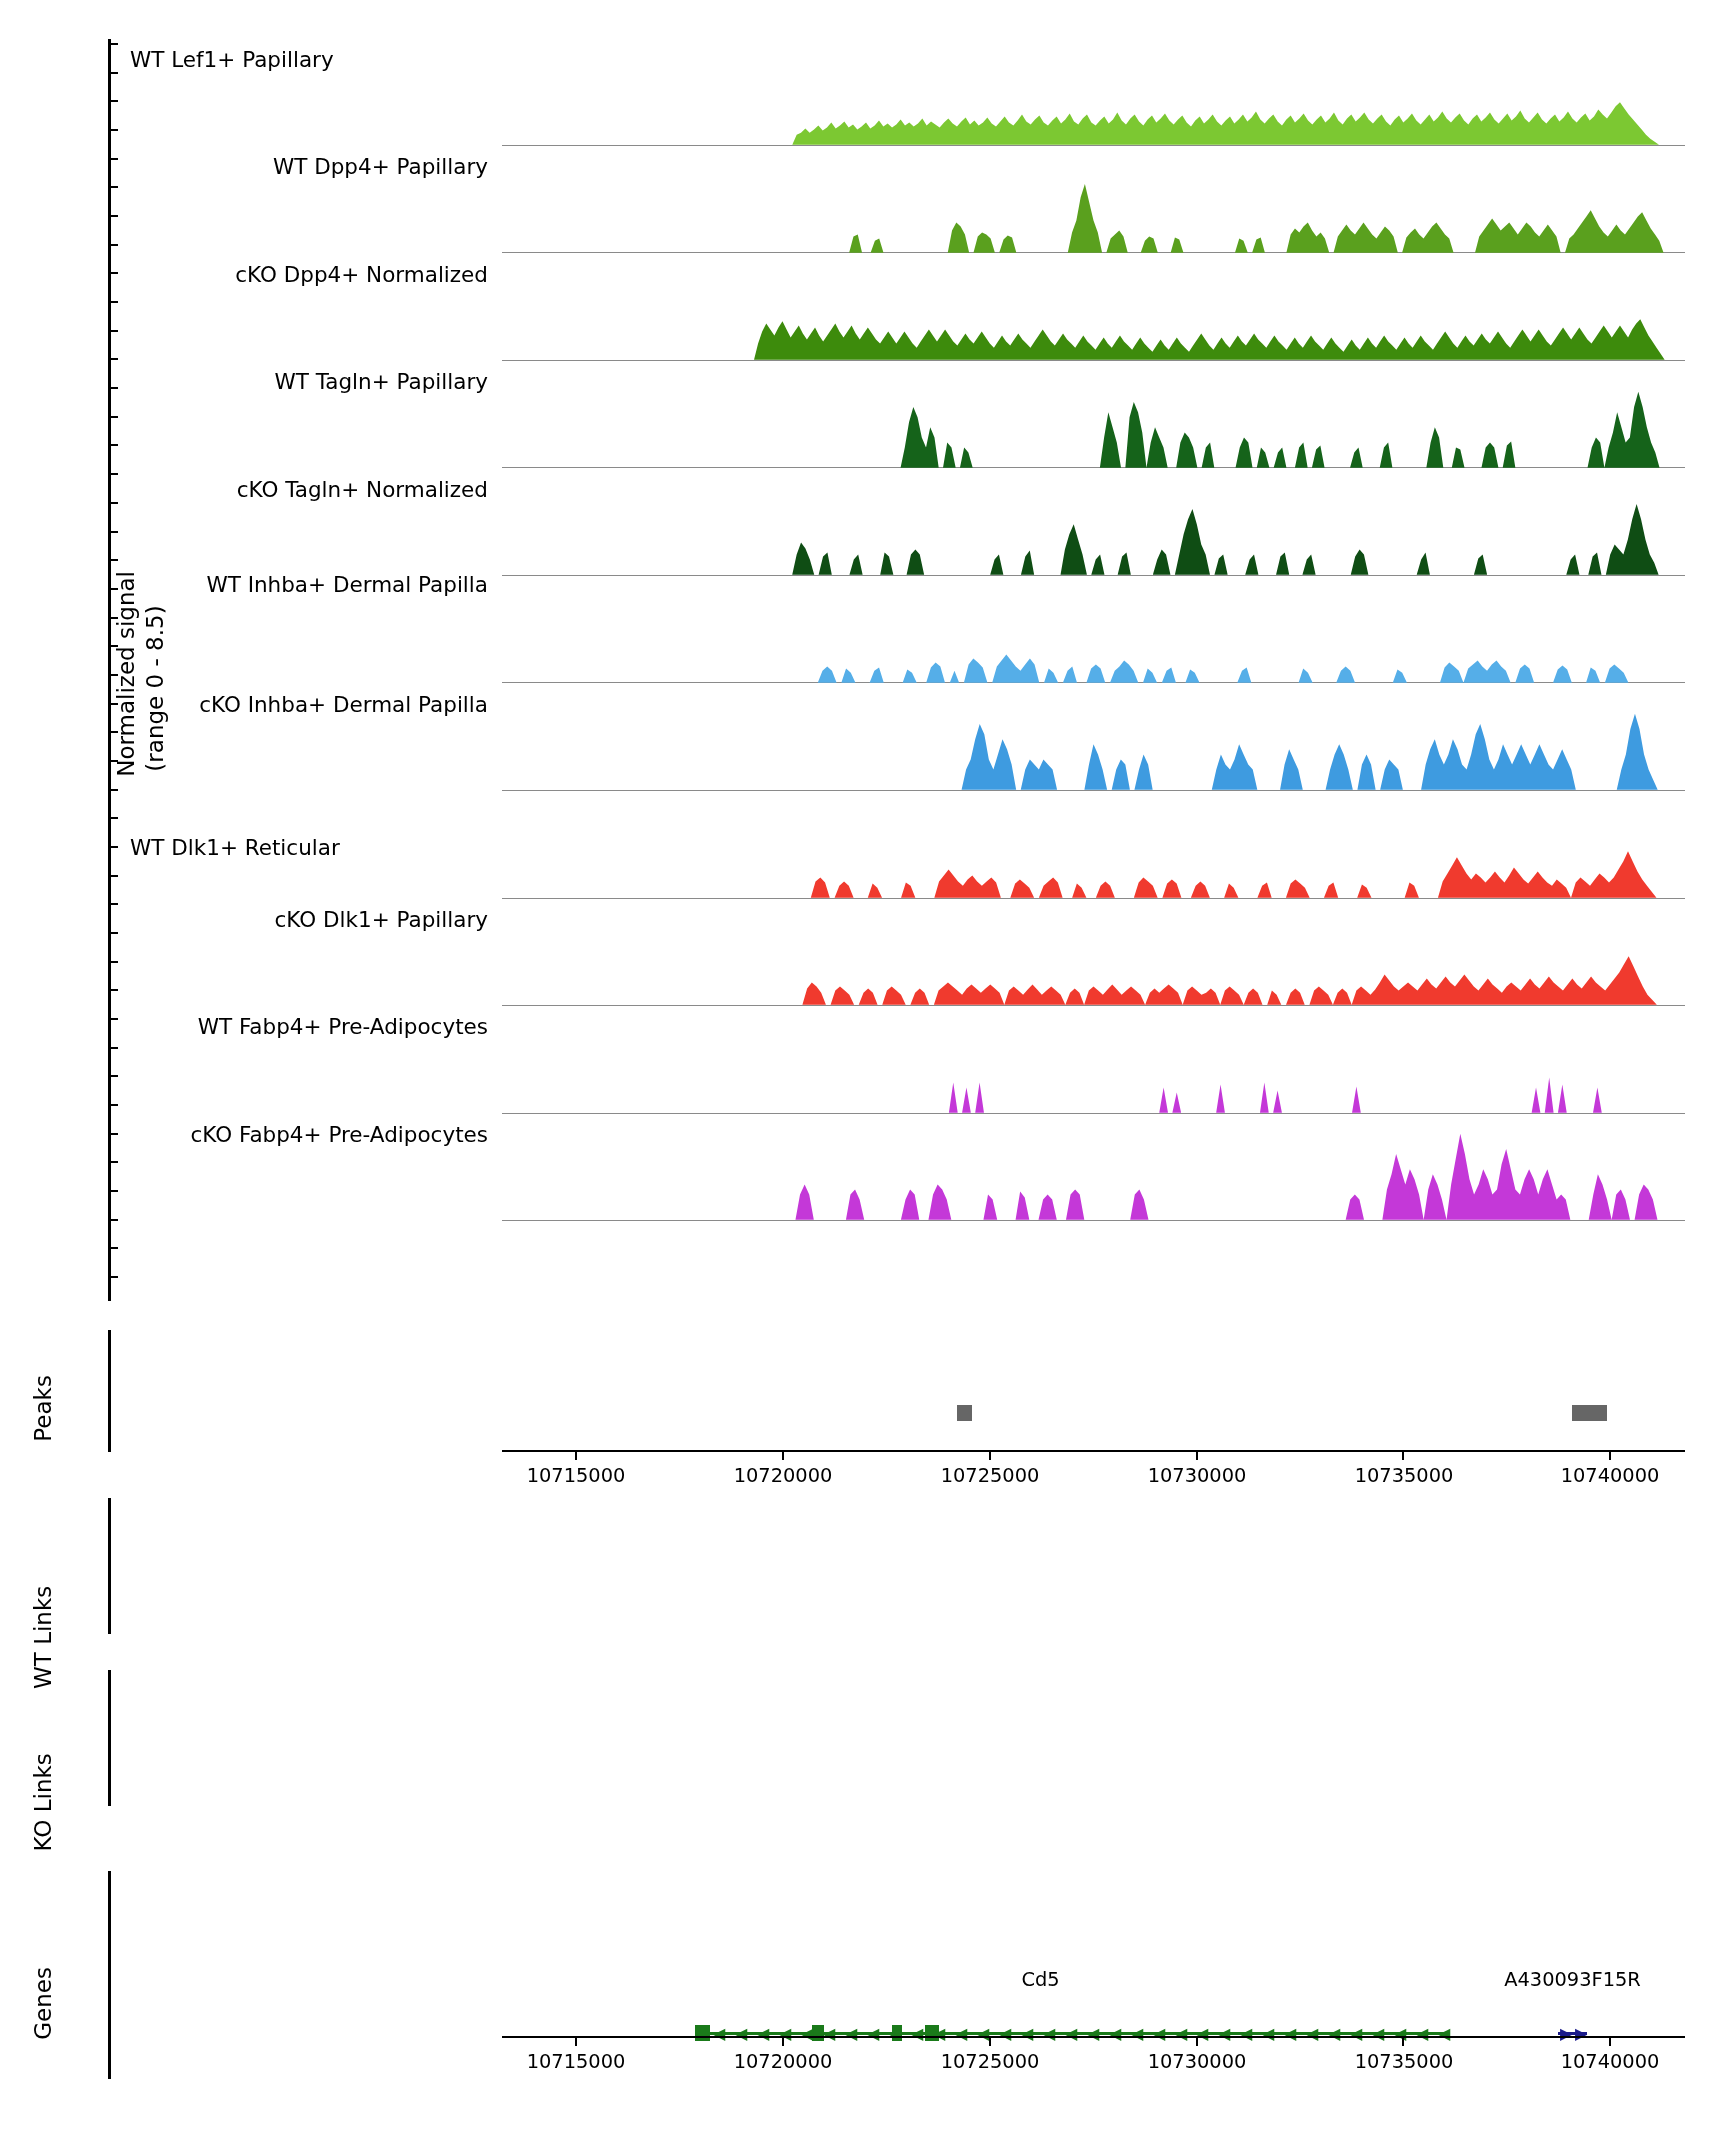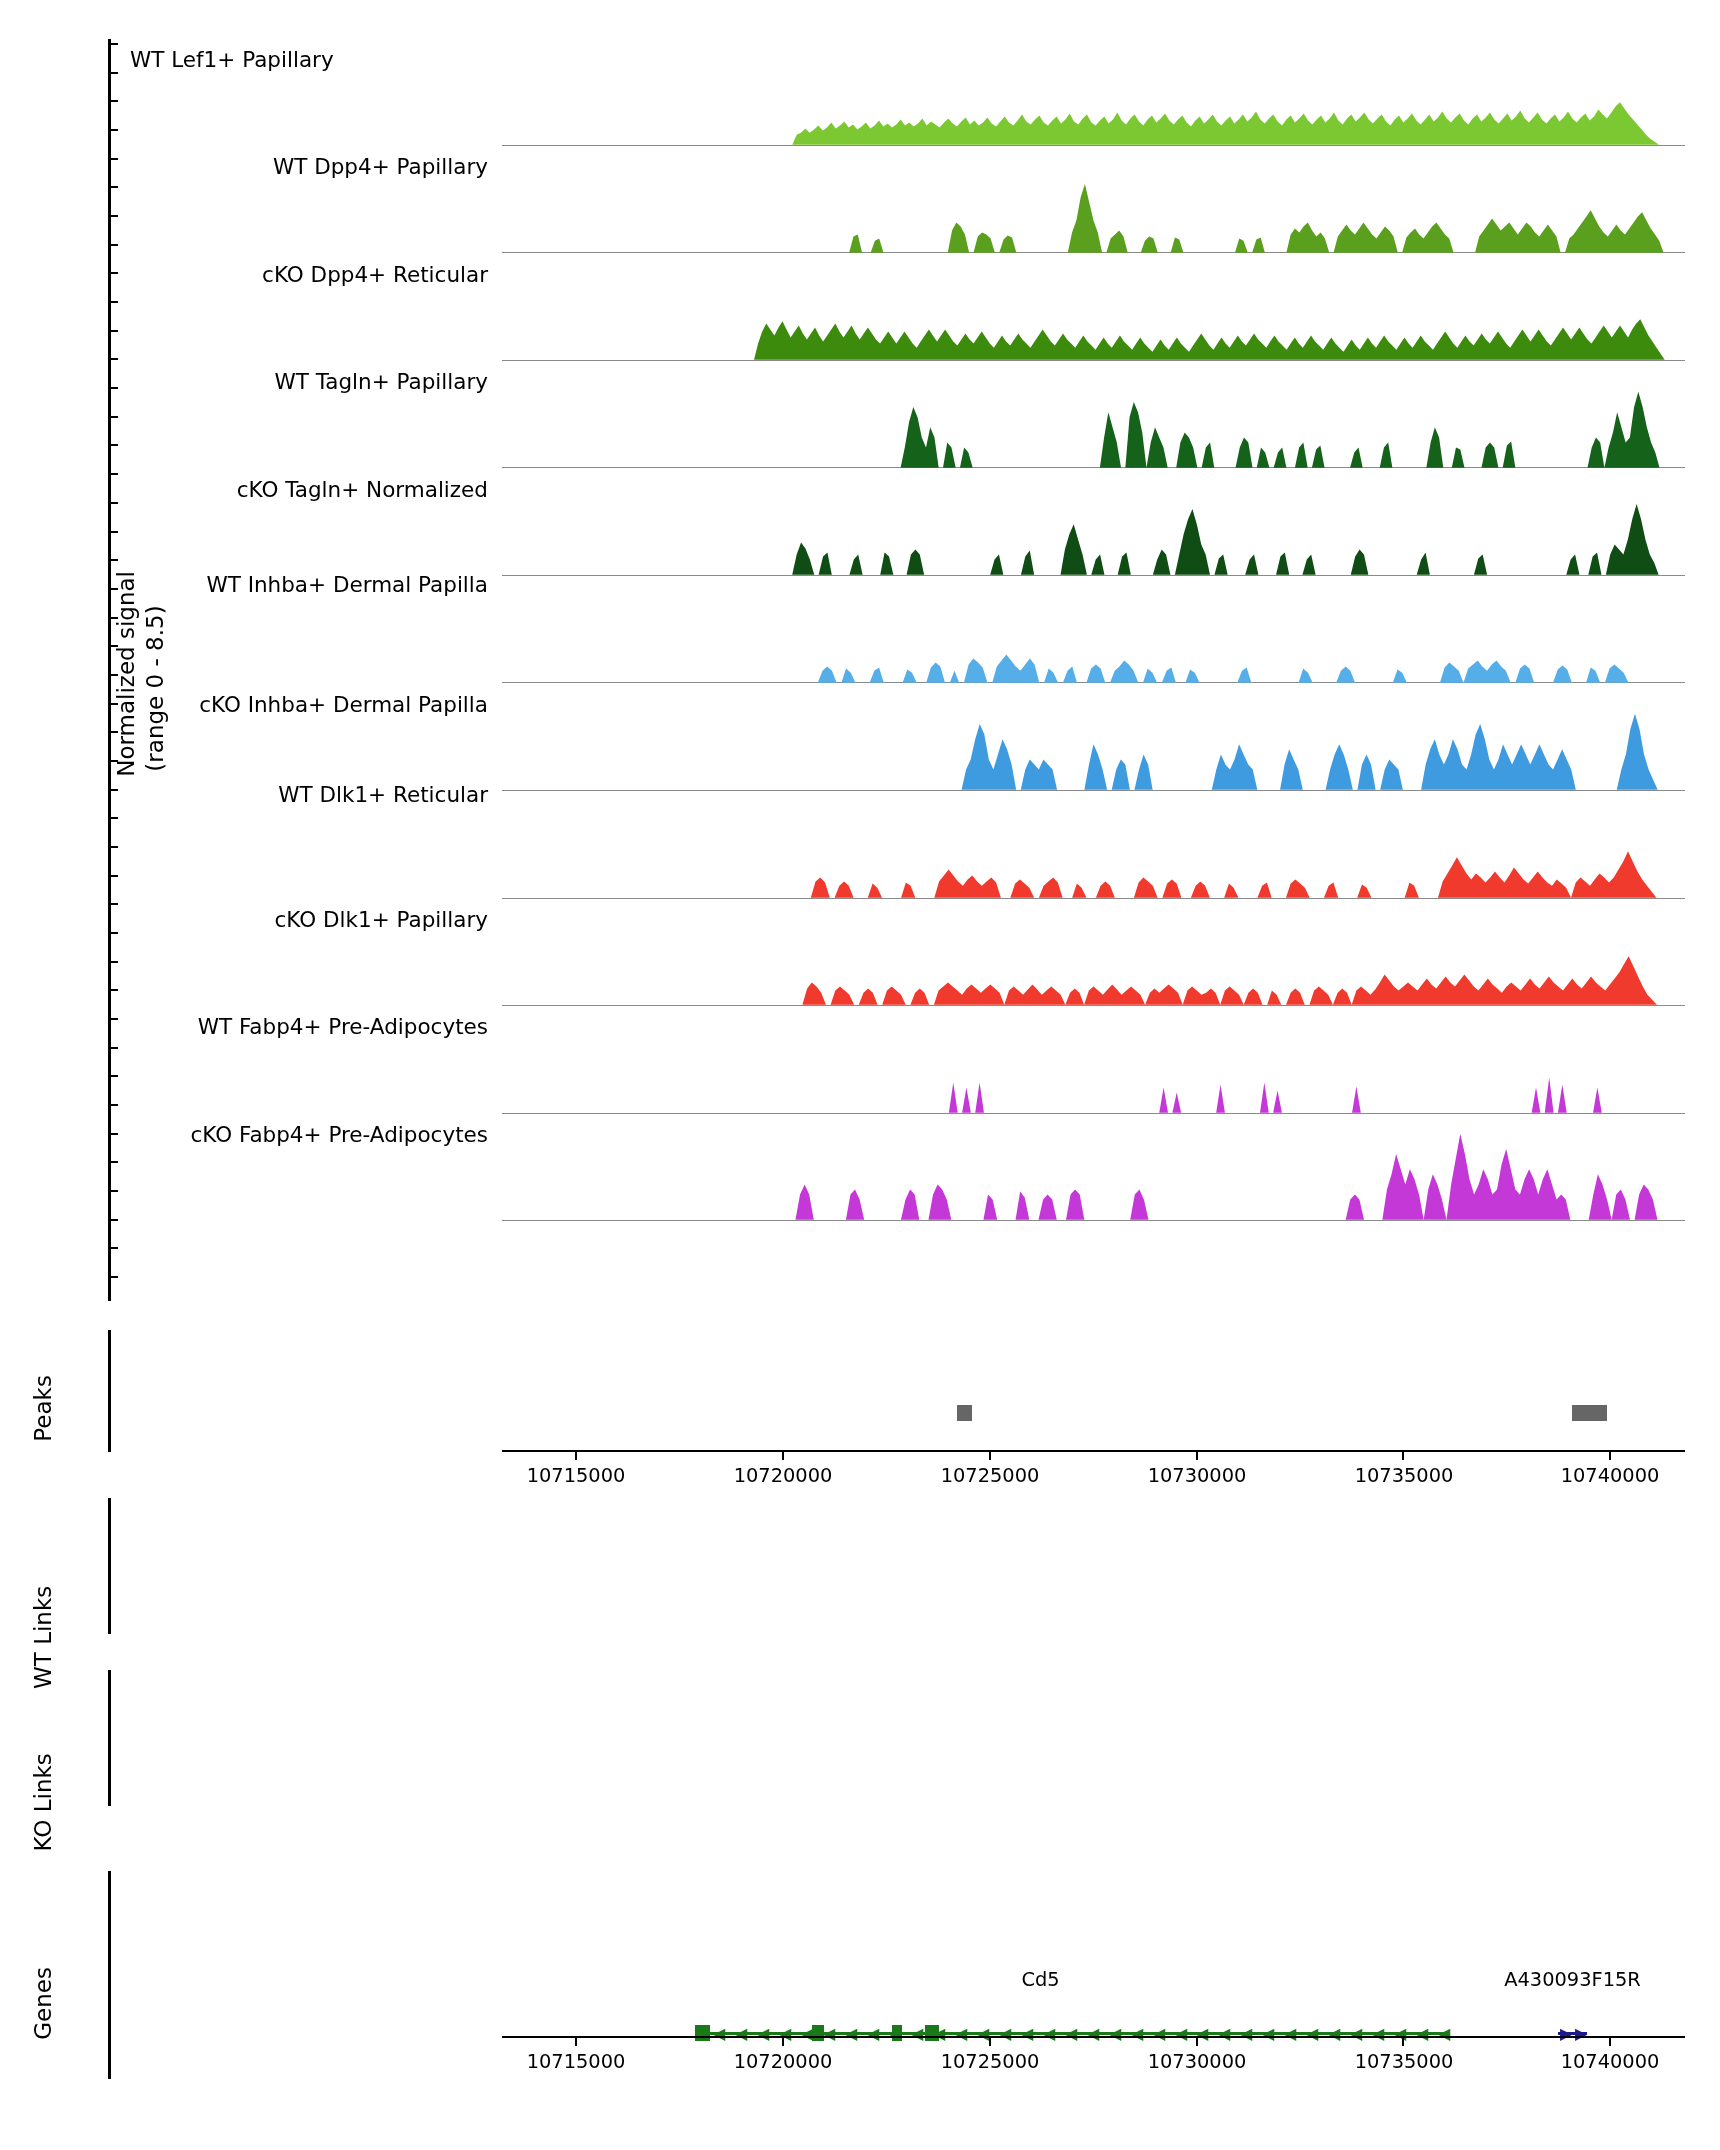--- a/index.html
+++ b/index.html
@@ -156,21 +156,21 @@
       <div class="track-label" style="top: 47px; width: 358px; right: 1233px;">WT Lef1+ Papillary</div>
       <div class="track-base" style="top: 145px;"></div>
       <svg width="1183" height="89" class="track-svg" style="position: absolute; left: 502px; top: 58px;" viewBox="0 0 1650 124">
         <path d="M0,121 L0.0,121.0 L6.0,121.0 L12.1,121.0 L18.1,121.0 L24.2,121.0 L30.2,121.0 L36.3,121.0 L42.3,121.0 L48.4,121.0 L54.4,121.0 L60.4,121.0 L66.5,121.0 L72.5,121.0 L78.6,121.0 L84.6,121.0 L90.7,121.0 L96.7,121.0 L102.7,121.0 L108.8,121.0 L114.8,121.0 L120.9,121.0 L126.9,121.0 L133.0,121.0 L139.0,121.0 L145.1,121.0 L151.1,121.0 L157.1,121.0 L163.2,121.0 L169.2,121.0 L175.3,121.0 L181.3,121.0 L187.4,121.0 L193.4,121.0 L199.5,121.0 L205.5,121.0 L211.5,121.0 L217.6,121.0 L223.6,121.0 L229.7,121.0 L235.7,121.0 L241.8,121.0 L247.8,121.0 L253.8,121.0 L259.9,121.0 L265.9,121.0 L272.0,121.0 L278.0,121.0 L284.1,121.0 L290.1,121.0 L296.2,121.0 L302.2,121.0 L308.2,121.0 L314.3,121.0 L320.3,121.0 L326.4,121.0 L332.4,121.0 L338.5,121.0 L344.5,121.0 L350.5,121.0 L356.6,121.0 L362.6,121.0 L368.7,121.0 L374.7,121.0 L380.8,121.0 L386.8,121.0 L392.9,121.0 L398.9,121.0 L404.9,121.0 L411.0,106.9 L417.0,104.1 L423.1,98.4 L429.1,104.1 L435.2,99.8 L441.2,94.2 L447.3,101.2 L453.3,97.0 L459.3,89.9 L465.4,98.4 L471.4,94.2 L477.5,88.5 L483.5,97.0 L489.6,92.8 L495.6,99.8 L501.6,95.6 L507.7,89.9 L513.7,98.4 L519.8,94.2 L525.8,87.1 L531.9,95.6 L537.9,91.4 L544.0,97.0 L550.0,92.8 L556.0,85.7 L562.1,94.2 L568.1,89.9 L574.2,95.6 L580.2,91.4 L586.3,84.3 L592.3,94.2 L598.4,88.5 L604.4,92.8 L610.4,97.0 L616.5,89.9 L622.5,84.3 L628.6,91.4 L634.6,95.6 L640.7,88.5 L646.7,82.9 L652.7,92.8 L658.8,87.1 L664.8,94.2 L670.9,89.9 L676.9,82.9 L683.0,91.4 L689.0,95.6 L695.1,88.5 L701.1,81.5 L707.1,89.9 L713.2,94.2 L719.2,87.1 L725.3,78.6 L731.3,88.5 L737.4,92.8 L743.4,85.7 L749.5,80.1 L755.5,89.9 L761.5,94.2 L767.6,87.1 L773.6,81.5 L779.7,91.4 L785.7,85.7 L791.8,77.2 L797.8,88.5 L803.8,92.8 L809.9,84.3 L815.9,78.6 L822.0,89.9 L828.0,94.2 L834.1,87.1 L840.1,81.5 L846.2,91.4 L852.2,85.7 L858.2,75.8 L864.3,87.1 L870.3,92.8 L876.4,84.3 L882.4,78.6 L888.5,88.5 L894.5,94.2 L900.5,85.7 L906.6,80.1 L912.6,89.9 L918.7,84.3 L924.7,77.2 L930.8,87.1 L936.8,92.8 L942.9,85.7 L948.9,80.1 L954.9,89.9 L961.0,95.6 L967.0,87.1 L973.1,81.5 L979.1,91.4 L985.2,85.7 L991.2,78.6 L997.3,88.5 L1003.3,94.2 L1009.3,87.1 L1015.4,81.5 L1021.4,91.4 L1027.5,85.7 L1033.5,78.6 L1039.6,88.5 L1045.6,82.9 L1051.6,74.4 L1057.7,85.7 L1063.7,91.4 L1069.8,84.3 L1075.8,78.6 L1081.9,88.5 L1087.9,94.2 L1094.0,85.7 L1100.0,80.1 L1106.0,89.9 L1112.1,84.3 L1118.1,77.2 L1124.2,87.1 L1130.2,92.8 L1136.3,85.7 L1142.3,80.1 L1148.4,89.9 L1154.4,84.3 L1160.4,75.8 L1166.5,87.1 L1172.5,92.8 L1178.6,84.3 L1184.6,78.6 L1190.7,88.5 L1196.7,82.9 L1202.7,75.8 L1208.8,85.7 L1214.8,91.4 L1220.9,84.3 L1226.9,78.6 L1233.0,88.5 L1239.0,94.2 L1245.1,85.7 L1251.1,80.1 L1257.1,89.9 L1263.2,84.3 L1269.2,77.2 L1275.3,87.1 L1281.3,92.8 L1287.4,85.7 L1293.4,78.6 L1299.5,88.5 L1305.5,82.9 L1311.5,74.4 L1317.6,84.3 L1323.6,89.9 L1329.7,82.9 L1335.7,77.2 L1341.8,87.1 L1347.8,92.8 L1353.8,84.3 L1359.9,78.6 L1365.9,88.5 L1372.0,82.9 L1378.0,75.8 L1384.1,85.7 L1390.1,91.4 L1396.2,84.3 L1402.2,77.2 L1408.2,87.1 L1414.3,81.5 L1420.3,73.0 L1426.4,84.3 L1432.4,89.9 L1438.5,82.9 L1444.5,75.8 L1450.5,85.7 L1456.6,91.4 L1462.6,84.3 L1468.7,78.6 L1474.7,88.5 L1480.8,82.9 L1486.8,74.4 L1492.9,84.3 L1498.9,89.9 L1504.9,82.9 L1511.0,77.2 L1517.0,87.1 L1523.1,81.5 L1529.1,71.6 L1535.2,78.6 L1541.2,84.3 L1547.3,75.8 L1553.3,67.4 L1559.3,61.7 L1565.4,70.2 L1571.4,78.6 L1577.5,85.7 L1583.5,92.8 L1589.6,99.8 L1595.6,106.9 L1601.6,112.5 L1607.7,116.8 L1613.7,121.0 L1619.8,121.0 L1625.8,121.0 L1631.9,121.0 L1637.9,121.0 L1644.0,121.0 L1650.0,121.0 L1650,121 Z" fill="#7CC832" stroke="none"></path>
       </svg>
       <div class="track-label" style="top: 154px; width: 358px; text-align: right; right: 1233px;">WT Dpp4+ Papillary</div>
       <div class="track-base" style="top: 252px;"></div>
       <svg width="1183" height="89" class="track-svg" style="position: absolute; left: 502px; top: 166px;" viewBox="0 0 1650 124">
         <path d="M0,121 L0.0,121.0 L6.0,121.0 L12.0,121.0 L17.9,121.0 L23.9,121.0 L29.9,121.0 L35.9,121.0 L41.8,121.0 L47.8,121.0 L53.8,121.0 L59.8,121.0 L65.8,121.0 L71.7,121.0 L77.7,121.0 L83.7,121.0 L89.7,121.0 L95.7,121.0 L101.6,121.0 L107.6,121.0 L113.6,121.0 L119.6,121.0 L125.5,121.0 L131.5,121.0 L137.5,121.0 L143.5,121.0 L149.5,121.0 L155.4,121.0 L161.4,121.0 L167.4,121.0 L173.4,121.0 L179.3,121.0 L185.3,121.0 L191.3,121.0 L197.3,121.0 L203.3,121.0 L209.2,121.0 L215.2,121.0 L221.2,121.0 L227.2,121.0 L233.2,121.0 L239.1,121.0 L245.1,121.0 L251.1,121.0 L257.1,121.0 L263.0,121.0 L269.0,121.0 L275.0,121.0 L281.0,121.0 L287.0,121.0 L292.9,121.0 L298.9,121.0 L304.9,121.0 L310.9,121.0 L316.8,121.0 L322.8,121.0 L328.8,121.0 L334.8,121.0 L340.8,121.0 L346.7,121.0 L352.7,121.0 L358.7,121.0 L364.7,121.0 L370.7,121.0 L376.6,121.0 L382.6,121.0 L388.6,121.0 L394.6,121.0 L400.5,121.0 L406.5,121.0 L412.5,121.0 L418.5,121.0 L424.5,121.0 L430.4,121.0 L436.4,121.0 L442.4,121.0 L448.4,121.0 L454.3,121.0 L460.3,121.0 L466.3,121.0 L472.3,121.0 L478.3,121.0 L484.2,121.0 L490.2,98.4 L496.2,95.6 L502.2,121.0 L508.2,121.0 L514.1,121.0 L520.1,104.1 L526.1,101.2 L532.1,121.0 L538.0,121.0 L544.0,121.0 L550.0,121.0 L556.0,121.0 L562.0,121.0 L567.9,121.0 L573.9,121.0 L579.9,121.0 L585.9,121.0 L591.8,121.0 L597.8,121.0 L603.8,121.0 L609.8,121.0 L615.8,121.0 L621.7,121.0 L627.7,89.9 L633.7,78.6 L639.7,84.3 L645.7,95.6 L651.6,121.0 L657.6,121.0 L663.6,98.4 L669.6,92.8 L675.5,95.6 L681.5,101.2 L687.5,121.0 L693.5,121.0 L699.5,102.6 L705.4,97.0 L711.4,99.8 L717.4,121.0 L723.4,121.0 L729.3,121.0 L735.3,121.0 L741.3,121.0 L747.3,121.0 L753.3,121.0 L759.2,121.0 L765.2,121.0 L771.2,121.0 L777.2,121.0 L783.2,121.0 L789.1,121.0 L795.1,92.8 L801.1,75.8 L807.1,43.4 L813.0,25.0 L819.0,50.4 L825.0,75.8 L831.0,92.8 L837.0,121.0 L842.9,121.0 L848.9,101.2 L854.9,95.6 L860.9,89.9 L866.8,98.4 L872.8,121.0 L878.8,121.0 L884.8,121.0 L890.8,121.0 L896.7,104.1 L902.7,98.4 L908.7,101.2 L914.7,121.0 L920.7,121.0 L926.6,121.0 L932.6,121.0 L938.6,99.8 L944.6,102.6 L950.5,121.0 L956.5,121.0 L962.5,121.0 L968.5,121.0 L974.5,121.0 L980.4,121.0 L986.4,121.0 L992.4,121.0 L998.4,121.0 L1004.3,121.0 L1010.3,121.0 L1016.3,121.0 L1022.3,121.0 L1028.3,101.2 L1034.2,104.1 L1040.2,121.0 L1046.2,121.0 L1052.2,102.6 L1058.2,99.8 L1064.1,121.0 L1070.1,121.0 L1076.1,121.0 L1082.1,121.0 L1088.0,121.0 L1094.0,121.0 L1100.0,95.6 L1106.0,87.1 L1112.0,92.8 L1117.9,84.3 L1123.9,78.6 L1129.9,89.9 L1135.9,98.4 L1141.8,92.8 L1147.8,101.2 L1153.8,121.0 L1159.8,121.0 L1165.8,98.4 L1171.7,89.9 L1177.7,81.5 L1183.7,89.9 L1189.7,95.6 L1195.7,87.1 L1201.6,78.6 L1207.6,87.1 L1213.6,95.6 L1219.6,101.2 L1225.5,92.8 L1231.5,84.3 L1237.5,89.9 L1243.5,98.4 L1249.5,121.0 L1255.4,121.0 L1261.4,99.8 L1267.4,92.8 L1273.4,87.1 L1279.3,95.6 L1285.3,101.2 L1291.3,92.8 L1297.3,84.3 L1303.3,78.6 L1309.2,87.1 L1315.2,95.6 L1321.2,101.2 L1327.2,121.0 L1333.2,121.0 L1339.1,121.0 L1345.1,121.0 L1351.1,121.0 L1357.1,121.0 L1363.0,98.4 L1369.0,89.9 L1375.0,81.5 L1381.0,73.0 L1387.0,81.5 L1392.9,89.9 L1398.9,84.3 L1404.9,78.6 L1410.9,87.1 L1416.8,95.6 L1422.8,87.1 L1428.8,78.6 L1434.8,84.3 L1440.8,92.8 L1446.7,98.4 L1452.7,89.9 L1458.7,81.5 L1464.7,89.9 L1470.7,98.4 L1476.6,121.0 L1482.6,121.0 L1488.6,101.2 L1494.6,95.6 L1500.5,87.1 L1506.5,78.6 L1512.5,70.2 L1518.5,61.7 L1524.5,73.0 L1530.4,84.3 L1536.4,92.8 L1542.4,98.4 L1548.4,89.9 L1554.3,81.5 L1560.3,89.9 L1566.3,95.6 L1572.3,87.1 L1578.3,78.6 L1584.2,70.2 L1590.2,64.5 L1596.2,75.8 L1602.2,87.1 L1608.2,95.6 L1614.1,104.1 L1620.1,121.0 L1626.1,121.0 L1632.1,121.0 L1638.0,121.0 L1644.0,121.0 L1650.0,121.0 L1650,121 Z" fill="#5AA01E" stroke="none"></path>
       </svg>
-      <div class="track-label" style="top: 262px; width: 358px; text-align: right; right: 1233px;">cKO Dpp4+ Reticular</div>
+      <div class="track-label" style="top: 262px; width: 358px; text-align: right; right: 1233px;">cKO Dpp4+ Normalized</div>
       <div class="track-base" style="top: 360px;"></div>
       <svg width="1183" height="89" class="track-svg" style="position: absolute; left: 502px; top: 273px;" viewBox="0 0 1650 124">
         <path d="M0,121 L0.0,121.0 L5.7,121.0 L11.3,121.0 L17.0,121.0 L22.7,121.0 L28.4,121.0 L34.0,121.0 L39.7,121.0 L45.4,121.0 L51.0,121.0 L56.7,121.0 L62.4,121.0 L68.0,121.0 L73.7,121.0 L79.4,121.0 L85.1,121.0 L90.7,121.0 L96.4,121.0 L102.1,121.0 L107.7,121.0 L113.4,121.0 L119.1,121.0 L124.7,121.0 L130.4,121.0 L136.1,121.0 L141.8,121.0 L147.4,121.0 L153.1,121.0 L158.8,121.0 L164.4,121.0 L170.1,121.0 L175.8,121.0 L181.4,121.0 L187.1,121.0 L192.8,121.0 L198.5,121.0 L204.1,121.0 L209.8,121.0 L215.5,121.0 L221.1,121.0 L226.8,121.0 L232.5,121.0 L238.1,121.0 L243.8,121.0 L249.5,121.0 L255.2,121.0 L260.8,121.0 L266.5,121.0 L272.2,121.0 L277.8,121.0 L283.5,121.0 L289.2,121.0 L294.8,121.0 L300.5,121.0 L306.2,121.0 L311.9,121.0 L317.5,121.0 L323.2,121.0 L328.9,121.0 L334.5,121.0 L340.2,121.0 L345.9,121.0 L351.5,121.0 L357.2,98.4 L362.9,81.5 L368.6,70.2 L374.2,78.6 L379.9,87.1 L385.6,75.8 L391.2,67.4 L396.9,78.6 L402.6,89.9 L408.2,81.5 L413.9,73.0 L419.6,84.3 L425.3,92.8 L430.9,84.3 L436.6,75.8 L442.3,87.1 L447.9,95.6 L453.6,87.1 L459.3,78.6 L464.9,70.2 L470.6,81.5 L476.3,89.9 L482.0,81.5 L487.6,73.0 L493.3,84.3 L499.0,92.8 L504.6,84.3 L510.3,75.8 L516.0,84.3 L521.6,92.8 L527.3,98.4 L533.0,89.9 L538.7,81.5 L544.3,89.9 L550.0,98.4 L555.7,89.9 L561.3,81.5 L567.0,89.9 L572.7,98.4 L578.4,104.1 L584.0,95.6 L589.7,87.1 L595.4,78.6 L601.0,87.1 L606.7,95.6 L612.4,87.1 L618.0,78.6 L623.7,87.1 L629.4,95.6 L635.1,101.2 L640.7,92.8 L646.4,84.3 L652.1,92.8 L657.7,98.4 L663.4,89.9 L669.1,81.5 L674.7,89.9 L680.4,98.4 L686.1,104.1 L691.8,95.6 L697.4,87.1 L703.1,95.6 L708.8,101.2 L714.4,92.8 L720.1,84.3 L725.8,92.8 L731.4,98.4 L737.1,104.1 L742.8,95.6 L748.5,87.1 L754.1,78.6 L759.8,87.1 L765.5,95.6 L771.1,101.2 L776.8,92.8 L782.5,84.3 L788.1,92.8 L793.8,98.4 L799.5,104.1 L805.2,95.6 L810.8,87.1 L816.5,95.6 L822.2,101.2 L827.8,106.9 L833.5,98.4 L839.2,89.9 L844.8,98.4 L850.5,104.1 L856.2,95.6 L861.9,87.1 L867.5,95.6 L873.2,101.2 L878.9,106.9 L884.5,98.4 L890.2,89.9 L895.9,98.4 L901.5,104.1 L907.2,109.7 L912.9,101.2 L918.6,92.8 L924.2,101.2 L929.9,106.9 L935.6,98.4 L941.2,89.9 L946.9,98.4 L952.6,104.1 L958.2,109.7 L963.9,101.2 L969.6,92.8 L975.3,84.3 L980.9,92.8 L986.6,101.2 L992.3,106.9 L997.9,98.4 L1003.6,89.9 L1009.3,98.4 L1014.9,104.1 L1020.6,95.6 L1026.3,87.1 L1032.0,95.6 L1037.6,101.2 L1043.3,92.8 L1049.0,84.3 L1054.6,92.8 L1060.3,98.4 L1066.0,104.1 L1071.6,95.6 L1077.3,87.1 L1083.0,95.6 L1088.7,101.2 L1094.3,106.9 L1100.0,98.4 L1105.7,89.9 L1111.3,98.4 L1117.0,104.1 L1122.7,95.6 L1128.4,87.1 L1134.0,95.6 L1139.7,101.2 L1145.4,106.9 L1151.0,98.4 L1156.7,89.9 L1162.4,98.4 L1168.0,104.1 L1173.7,109.7 L1179.4,101.2 L1185.1,92.8 L1190.7,101.2 L1196.4,106.9 L1202.1,98.4 L1207.7,89.9 L1213.4,98.4 L1219.1,104.1 L1224.7,95.6 L1230.4,87.1 L1236.1,95.6 L1241.8,101.2 L1247.4,106.9 L1253.1,98.4 L1258.8,89.9 L1264.4,98.4 L1270.1,104.1 L1275.8,95.6 L1281.4,87.1 L1287.1,95.6 L1292.8,101.2 L1298.5,106.9 L1304.1,98.4 L1309.8,89.9 L1315.5,81.5 L1321.1,89.9 L1326.8,98.4 L1332.5,104.1 L1338.1,95.6 L1343.8,87.1 L1349.5,95.6 L1355.2,101.2 L1360.8,92.8 L1366.5,84.3 L1372.2,92.8 L1377.8,98.4 L1383.5,89.9 L1389.2,81.5 L1394.8,89.9 L1400.5,98.4 L1406.2,104.1 L1411.9,95.6 L1417.5,87.1 L1423.2,78.6 L1428.9,87.1 L1434.5,95.6 L1440.2,87.1 L1445.9,78.6 L1451.5,87.1 L1457.2,95.6 L1462.9,101.2 L1468.6,92.8 L1474.2,84.3 L1479.9,75.8 L1485.6,84.3 L1491.2,92.8 L1496.9,84.3 L1502.6,75.8 L1508.2,84.3 L1513.9,92.8 L1519.6,98.4 L1525.3,89.9 L1530.9,81.5 L1536.6,73.0 L1542.3,81.5 L1547.9,89.9 L1553.6,81.5 L1559.3,73.0 L1564.9,81.5 L1570.6,89.9 L1576.3,78.6 L1582.0,70.2 L1587.6,64.5 L1593.3,75.8 L1599.0,87.1 L1604.6,95.6 L1610.3,104.1 L1616.0,112.5 L1621.6,121.0 L1627.3,121.0 L1633.0,121.0 L1638.7,121.0 L1644.3,121.0 L1650.0,121.0 L1650,121 Z" fill="#3D8B0C" stroke="none"></path>
       </svg>
       <div class="track-label" style="top: 369px; width: 358px; text-align: right; right: 1233px;">WT Tagln+ Papillary</div>
       <div class="track-base" style="top: 467px;"></div>
       <svg width="1183" height="89" class="track-svg" style="position: absolute; left: 502px; top: 381px;" viewBox="0 0 1650 124">
         <path d="M0,121 L0.0,121.0 L5.9,121.0 L11.8,121.0 L17.7,121.0 L23.7,121.0 L29.6,121.0 L35.5,121.0 L41.4,121.0 L47.3,121.0 L53.2,121.0 L59.1,121.0 L65.1,121.0 L71.0,121.0 L76.9,121.0 L82.8,121.0 L88.7,121.0 L94.6,121.0 L100.5,121.0 L106.5,121.0 L112.4,121.0 L118.3,121.0 L124.2,121.0 L130.1,121.0 L136.0,121.0 L141.9,121.0 L147.8,121.0 L153.8,121.0 L159.7,121.0 L165.6,121.0 L171.5,121.0 L177.4,121.0 L183.3,121.0 L189.2,121.0 L195.2,121.0 L201.1,121.0 L207.0,121.0 L212.9,121.0 L218.8,121.0 L224.7,121.0 L230.6,121.0 L236.6,121.0 L242.5,121.0 L248.4,121.0 L254.3,121.0 L260.2,121.0 L266.1,121.0 L272.0,121.0 L278.0,121.0 L283.9,121.0 L289.8,121.0 L295.7,121.0 L301.6,121.0 L307.5,121.0 L313.4,121.0 L319.4,121.0 L325.3,121.0 L331.2,121.0 L337.1,121.0 L343.0,121.0 L348.9,121.0 L354.8,121.0 L360.8,121.0 L366.7,121.0 L372.6,121.0 L378.5,121.0 L384.4,121.0 L390.3,121.0 L396.2,121.0 L402.2,121.0 L408.1,121.0 L414.0,121.0 L419.9,121.0 L425.8,121.0 L431.7,121.0 L437.6,121.0 L443.5,121.0 L449.5,121.0 L455.4,121.0 L461.3,121.0 L467.2,121.0 L473.1,121.0 L479.0,121.0 L484.9,121.0 L490.9,121.0 L496.8,121.0 L502.7,121.0 L508.6,121.0 L514.5,121.0 L520.4,121.0 L526.3,121.0 L532.3,121.0 L538.2,121.0 L544.1,121.0 L550.0,121.0 L555.9,121.0 L561.8,92.8 L567.7,57.5 L573.7,36.3 L579.6,50.4 L585.5,78.6 L591.4,92.8 L597.3,64.5 L603.2,78.6 L609.1,121.0 L615.1,121.0 L621.0,85.7 L626.9,92.8 L632.8,121.0 L638.7,121.0 L644.6,92.8 L650.5,99.8 L656.5,121.0 L662.4,121.0 L668.3,121.0 L674.2,121.0 L680.1,121.0 L686.0,121.0 L691.9,121.0 L697.8,121.0 L703.8,121.0 L709.7,121.0 L715.6,121.0 L721.5,121.0 L727.4,121.0 L733.3,121.0 L739.2,121.0 L745.2,121.0 L751.1,121.0 L757.0,121.0 L762.9,121.0 L768.8,121.0 L774.7,121.0 L780.6,121.0 L786.6,121.0 L792.5,121.0 L798.4,121.0 L804.3,121.0 L810.2,121.0 L816.1,121.0 L822.0,121.0 L828.0,121.0 L833.9,121.0 L839.8,78.6 L845.7,43.4 L851.6,64.5 L857.5,85.7 L863.4,121.0 L869.4,121.0 L875.3,50.4 L881.2,29.2 L887.1,43.4 L893.0,71.6 L898.9,121.0 L904.8,85.7 L910.8,64.5 L916.7,78.6 L922.6,92.8 L928.5,121.0 L934.4,121.0 L940.3,121.0 L946.2,85.7 L952.2,71.6 L958.1,78.6 L964.0,92.8 L969.9,121.0 L975.8,121.0 L981.7,92.8 L987.6,85.7 L993.5,121.0 L999.5,121.0 L1005.4,121.0 L1011.3,121.0 L1017.2,121.0 L1023.1,121.0 L1029.0,92.8 L1034.9,78.6 L1040.9,85.7 L1046.8,121.0 L1052.7,121.0 L1058.6,92.8 L1064.5,99.8 L1070.4,121.0 L1076.3,121.0 L1082.3,99.8 L1088.2,92.8 L1094.1,121.0 L1100.0,121.0 L1105.9,121.0 L1111.8,92.8 L1117.7,85.7 L1123.7,121.0 L1129.6,121.0 L1135.5,95.6 L1141.4,89.9 L1147.3,121.0 L1153.2,121.0 L1159.1,121.0 L1165.1,121.0 L1171.0,121.0 L1176.9,121.0 L1182.8,121.0 L1188.7,99.8 L1194.6,92.8 L1200.5,121.0 L1206.5,121.0 L1212.4,121.0 L1218.3,121.0 L1224.2,121.0 L1230.1,92.8 L1236.0,85.7 L1241.9,121.0 L1247.8,121.0 L1253.8,121.0 L1259.7,121.0 L1265.6,121.0 L1271.5,121.0 L1277.4,121.0 L1283.3,121.0 L1289.2,121.0 L1295.2,85.7 L1301.1,64.5 L1307.0,78.6 L1312.9,121.0 L1318.8,121.0 L1324.7,121.0 L1330.6,92.8 L1336.6,95.6 L1342.5,121.0 L1348.4,121.0 L1354.3,121.0 L1360.2,121.0 L1366.1,121.0 L1372.0,92.8 L1378.0,85.7 L1383.9,92.8 L1389.8,121.0 L1395.7,121.0 L1401.6,89.9 L1407.5,84.3 L1413.4,121.0 L1419.4,121.0 L1425.3,121.0 L1431.2,121.0 L1437.1,121.0 L1443.0,121.0 L1448.9,121.0 L1454.8,121.0 L1460.8,121.0 L1466.7,121.0 L1472.6,121.0 L1478.5,121.0 L1484.4,121.0 L1490.3,121.0 L1496.2,121.0 L1502.2,121.0 L1508.1,121.0 L1514.0,121.0 L1519.9,92.8 L1525.8,78.6 L1531.7,85.7 L1537.6,121.0 L1543.5,92.8 L1549.5,71.6 L1555.4,43.4 L1561.3,64.5 L1567.2,85.7 L1573.1,78.6 L1579.0,36.3 L1584.9,15.1 L1590.9,36.3 L1596.8,64.5 L1602.7,85.7 L1608.6,99.8 L1614.5,121.0 L1620.4,121.0 L1626.3,121.0 L1632.3,121.0 L1638.2,121.0 L1644.1,121.0 L1650.0,121.0 L1650,121 Z" fill="#15631A" stroke="none"></path>
       </svg>
       <div class="track-label" style="top: 477px; width: 358px; text-align: right; right: 1233px;">cKO Tagln+ Normalized</div>
@@ -181,21 +181,21 @@
       <div class="track-label" style="top: 572px; width: 358px; text-align: right; right: 1233px;">WT Inhba+ Dermal Papilla</div>
       <div class="track-base" style="top: 682px;"></div>
       <svg width="1183" height="89" class="track-svg" style="position: absolute; left: 502px; top: 596px;" viewBox="0 0 1650 124">
         <path d="M0,121 L0.0,121.0 L6.6,121.0 L13.1,121.0 L19.7,121.0 L26.3,121.0 L32.9,121.0 L39.4,121.0 L46.0,121.0 L52.6,121.0 L59.2,121.0 L65.7,121.0 L72.3,121.0 L78.9,121.0 L85.5,121.0 L92.0,121.0 L98.6,121.0 L105.2,121.0 L111.8,121.0 L118.3,121.0 L124.9,121.0 L131.5,121.0 L138.0,121.0 L144.6,121.0 L151.2,121.0 L157.8,121.0 L164.3,121.0 L170.9,121.0 L177.5,121.0 L184.1,121.0 L190.6,121.0 L197.2,121.0 L203.8,121.0 L210.4,121.0 L216.9,121.0 L223.5,121.0 L230.1,121.0 L236.7,121.0 L243.2,121.0 L249.8,121.0 L256.4,121.0 L262.9,121.0 L269.5,121.0 L276.1,121.0 L282.7,121.0 L289.2,121.0 L295.8,121.0 L302.4,121.0 L309.0,121.0 L315.5,121.0 L322.1,121.0 L328.7,121.0 L335.3,121.0 L341.8,121.0 L348.4,121.0 L355.0,121.0 L361.6,121.0 L368.1,121.0 L374.7,121.0 L381.3,121.0 L387.8,121.0 L394.4,121.0 L401.0,121.0 L407.6,121.0 L414.1,121.0 L420.7,121.0 L427.3,121.0 L433.9,121.0 L440.4,121.0 L447.0,104.1 L453.6,98.4 L460.2,104.1 L466.7,121.0 L473.3,121.0 L479.9,101.2 L486.5,106.9 L493.0,121.0 L499.6,121.0 L506.2,121.0 L512.7,121.0 L519.3,104.1 L525.9,99.8 L532.5,121.0 L539.0,121.0 L545.6,121.0 L552.2,121.0 L558.8,121.0 L565.3,102.6 L571.9,106.9 L578.5,121.0 L585.1,121.0 L591.6,121.0 L598.2,99.8 L604.8,92.8 L611.4,98.4 L617.9,121.0 L624.5,121.0 L631.1,104.1 L637.6,121.0 L644.2,121.0 L650.8,95.6 L657.4,87.1 L663.9,92.8 L670.5,99.8 L677.1,121.0 L683.7,121.0 L690.2,98.4 L696.8,89.9 L703.4,81.5 L710.0,89.9 L716.5,98.4 L723.1,104.1 L729.7,95.6 L736.3,87.1 L742.8,95.6 L749.4,121.0 L756.0,121.0 L762.5,101.2 L769.1,106.9 L775.7,121.0 L782.3,121.0 L788.8,104.1 L795.4,98.4 L802.0,121.0 L808.6,121.0 L815.1,121.0 L821.7,101.2 L828.3,95.6 L834.9,101.2 L841.4,121.0 L848.0,121.0 L854.6,104.1 L861.2,98.4 L867.7,89.9 L874.3,95.6 L880.9,104.1 L887.5,121.0 L894.0,121.0 L900.6,101.2 L907.2,106.9 L913.7,121.0 L920.3,121.0 L926.9,104.1 L933.5,99.8 L940.0,121.0 L946.6,121.0 L953.2,121.0 L959.8,102.6 L966.3,106.9 L972.9,121.0 L979.5,121.0 L986.1,121.0 L992.6,121.0 L999.2,121.0 L1005.8,121.0 L1012.4,121.0 L1018.9,121.0 L1025.5,121.0 L1032.1,104.1 L1038.6,99.8 L1045.2,121.0 L1051.8,121.0 L1058.4,121.0 L1064.9,121.0 L1071.5,121.0 L1078.1,121.0 L1084.7,121.0 L1091.2,121.0 L1097.8,121.0 L1104.4,121.0 L1111.0,121.0 L1117.5,101.2 L1124.1,106.9 L1130.7,121.0 L1137.3,121.0 L1143.8,121.0 L1150.4,121.0 L1157.0,121.0 L1163.5,121.0 L1170.1,104.1 L1176.7,98.4 L1183.3,104.1 L1189.8,121.0 L1196.4,121.0 L1203.0,121.0 L1209.6,121.0 L1216.1,121.0 L1222.7,121.0 L1229.3,121.0 L1235.9,121.0 L1242.4,121.0 L1249.0,102.6 L1255.6,106.9 L1262.2,121.0 L1268.7,121.0 L1275.3,121.0 L1281.9,121.0 L1288.4,121.0 L1295.0,121.0 L1301.6,121.0 L1308.2,121.0 L1314.7,99.8 L1321.3,92.8 L1327.9,98.4 L1334.5,104.1 L1341.0,121.0 L1347.6,101.2 L1354.2,95.6 L1360.8,89.9 L1367.3,98.4 L1373.9,104.1 L1380.5,95.6 L1387.1,89.9 L1393.6,98.4 L1400.2,104.1 L1406.8,121.0 L1413.3,121.0 L1419.9,101.2 L1426.5,95.6 L1433.1,101.2 L1439.6,121.0 L1446.2,121.0 L1452.8,121.0 L1459.4,121.0 L1465.9,121.0 L1472.5,102.6 L1479.1,97.0 L1485.7,102.6 L1492.2,121.0 L1498.8,121.0 L1505.4,121.0 L1512.0,121.0 L1518.5,99.8 L1525.1,104.1 L1531.7,121.0 L1538.2,121.0 L1544.8,101.2 L1551.4,95.6 L1558.0,101.2 L1564.5,106.9 L1571.1,121.0 L1577.7,121.0 L1584.3,121.0 L1590.8,121.0 L1597.4,121.0 L1604.0,121.0 L1610.6,121.0 L1617.1,121.0 L1623.7,121.0 L1630.3,121.0 L1636.9,121.0 L1643.4,121.0 L1650.0,121.0 L1650,121 Z" fill="#55AEE8" stroke="none"></path>
       </svg>
       <div class="track-label" style="top: 692px; width: 358px; text-align: right; right: 1233px;">cKO Inhba+ Dermal Papilla</div>
       <div class="track-base" style="top: 790px;"></div>
       <svg width="1183" height="89" class="track-svg" style="position: absolute; left: 502px; top: 703px;" viewBox="0 0 1650 124">
         <path d="M0,121 L0.0,121.0 L6.3,121.0 L12.7,121.0 L19.0,121.0 L25.4,121.0 L31.7,121.0 L38.1,121.0 L44.4,121.0 L50.8,121.0 L57.1,121.0 L63.5,121.0 L69.8,121.0 L76.2,121.0 L82.5,121.0 L88.8,121.0 L95.2,121.0 L101.5,121.0 L107.9,121.0 L114.2,121.0 L120.6,121.0 L126.9,121.0 L133.3,121.0 L139.6,121.0 L146.0,121.0 L152.3,121.0 L158.7,121.0 L165.0,121.0 L171.3,121.0 L177.7,121.0 L184.0,121.0 L190.4,121.0 L196.7,121.0 L203.1,121.0 L209.4,121.0 L215.8,121.0 L222.1,121.0 L228.5,121.0 L234.8,121.0 L241.2,121.0 L247.5,121.0 L253.8,121.0 L260.2,121.0 L266.5,121.0 L272.9,121.0 L279.2,121.0 L285.6,121.0 L291.9,121.0 L298.3,121.0 L304.6,121.0 L311.0,121.0 L317.3,121.0 L323.7,121.0 L330.0,121.0 L336.3,121.0 L342.7,121.0 L349.0,121.0 L355.4,121.0 L361.7,121.0 L368.1,121.0 L374.4,121.0 L380.8,121.0 L387.1,121.0 L393.5,121.0 L399.8,121.0 L406.2,121.0 L412.5,121.0 L418.8,121.0 L425.2,121.0 L431.5,121.0 L437.9,121.0 L444.2,121.0 L450.6,121.0 L456.9,121.0 L463.3,121.0 L469.6,121.0 L476.0,121.0 L482.3,121.0 L488.7,121.0 L495.0,121.0 L501.3,121.0 L507.7,121.0 L514.0,121.0 L520.4,121.0 L526.7,121.0 L533.1,121.0 L539.4,121.0 L545.8,121.0 L552.1,121.0 L558.5,121.0 L564.8,121.0 L571.2,121.0 L577.5,121.0 L583.8,121.0 L590.2,121.0 L596.5,121.0 L602.9,121.0 L609.2,121.0 L615.6,121.0 L621.9,121.0 L628.3,121.0 L634.6,121.0 L641.0,121.0 L647.3,92.8 L653.7,78.6 L660.0,50.4 L666.3,29.2 L672.7,43.4 L679.0,78.6 L685.4,92.8 L691.7,71.6 L698.1,50.4 L704.4,64.5 L710.8,85.7 L717.1,121.0 L723.5,121.0 L729.8,92.8 L736.2,78.6 L742.5,85.7 L748.8,92.8 L755.2,78.6 L761.5,85.7 L767.9,92.8 L774.2,121.0 L780.6,121.0 L786.9,121.0 L793.3,121.0 L799.6,121.0 L806.0,121.0 L812.3,121.0 L818.7,85.7 L825.0,57.5 L831.3,71.6 L837.7,92.8 L844.0,121.0 L850.4,121.0 L856.7,92.8 L863.1,78.6 L869.4,85.7 L875.8,121.0 L882.1,121.0 L888.5,92.8 L894.8,71.6 L901.2,85.7 L907.5,121.0 L913.8,121.0 L920.2,121.0 L926.5,121.0 L932.9,121.0 L939.2,121.0 L945.6,121.0 L951.9,121.0 L958.3,121.0 L964.6,121.0 L971.0,121.0 L977.3,121.0 L983.7,121.0 L990.0,121.0 L996.3,92.8 L1002.7,71.6 L1009.0,85.7 L1015.4,92.8 L1021.7,78.6 L1028.1,57.5 L1034.4,71.6 L1040.8,85.7 L1047.1,92.8 L1053.5,121.0 L1059.8,121.0 L1066.2,121.0 L1072.5,121.0 L1078.8,121.0 L1085.2,121.0 L1091.5,85.7 L1097.9,64.5 L1104.2,78.6 L1110.6,92.8 L1116.9,121.0 L1123.3,121.0 L1129.6,121.0 L1136.0,121.0 L1142.3,121.0 L1148.7,121.0 L1155.0,92.8 L1161.3,71.6 L1167.7,57.5 L1174.0,71.6 L1180.4,92.8 L1186.7,121.0 L1193.1,121.0 L1199.4,85.7 L1205.8,71.6 L1212.1,85.7 L1218.5,121.0 L1224.8,121.0 L1231.2,92.8 L1237.5,78.6 L1243.8,85.7 L1250.2,92.8 L1256.5,121.0 L1262.9,121.0 L1269.2,121.0 L1275.6,121.0 L1281.9,121.0 L1288.3,85.7 L1294.6,64.5 L1301.0,50.4 L1307.3,71.6 L1313.7,85.7 L1320.0,71.6 L1326.3,50.4 L1332.7,64.5 L1339.0,85.7 L1345.4,92.8 L1351.7,71.6 L1358.1,43.4 L1364.4,29.2 L1370.8,50.4 L1377.1,78.6 L1383.5,92.8 L1389.8,78.6 L1396.2,57.5 L1402.5,71.6 L1408.8,85.7 L1415.2,71.6 L1421.5,57.5 L1427.9,71.6 L1434.2,85.7 L1440.6,71.6 L1446.9,57.5 L1453.3,71.6 L1459.6,85.7 L1466.0,92.8 L1472.3,78.6 L1478.7,64.5 L1485.0,78.6 L1491.3,92.8 L1497.7,121.0 L1504.0,121.0 L1510.4,121.0 L1516.7,121.0 L1523.1,121.0 L1529.4,121.0 L1535.8,121.0 L1542.1,121.0 L1548.5,121.0 L1554.8,121.0 L1561.2,92.8 L1567.5,71.6 L1573.8,36.3 L1580.2,15.1 L1586.5,36.3 L1592.9,71.6 L1599.2,92.8 L1605.6,106.9 L1611.9,121.0 L1618.3,121.0 L1624.6,121.0 L1631.0,121.0 L1637.3,121.0 L1643.7,121.0 L1650.0,121.0 L1650,121 Z" fill="#3E9BE0" stroke="none"></path>
       </svg>
-      <div class="track-label" style="top: 782px; width: 358px; text-align: right; right: 1233px;">WT Dlk1+ Reticular</div>
+      <div class="track-label" style="top: 835px; width: 358px; right: 1233px;">WT Dlk1+ Reticular</div>
       <div class="track-base" style="top: 898px;"></div>
       <svg width="1183" height="89" class="track-svg" style="position: absolute; left: 502px; top: 811px;" viewBox="0 0 1650 124">
         <path d="M0,121 L0.0,121.0 L6.6,121.0 L13.3,121.0 L19.9,121.0 L26.5,121.0 L33.1,121.0 L39.8,121.0 L46.4,121.0 L53.0,121.0 L59.6,121.0 L66.3,121.0 L72.9,121.0 L79.5,121.0 L86.1,121.0 L92.8,121.0 L99.4,121.0 L106.0,121.0 L112.7,121.0 L119.3,121.0 L125.9,121.0 L132.5,121.0 L139.2,121.0 L145.8,121.0 L152.4,121.0 L159.0,121.0 L165.7,121.0 L172.3,121.0 L178.9,121.0 L185.5,121.0 L192.2,121.0 L198.8,121.0 L205.4,121.0 L212.0,121.0 L218.7,121.0 L225.3,121.0 L231.9,121.0 L238.6,121.0 L245.2,121.0 L251.8,121.0 L258.4,121.0 L265.1,121.0 L271.7,121.0 L278.3,121.0 L284.9,121.0 L291.6,121.0 L298.2,121.0 L304.8,121.0 L311.4,121.0 L318.1,121.0 L324.7,121.0 L331.3,121.0 L338.0,121.0 L344.6,121.0 L351.2,121.0 L357.8,121.0 L364.5,121.0 L371.1,121.0 L377.7,121.0 L384.3,121.0 L391.0,121.0 L397.6,121.0 L404.2,121.0 L410.8,121.0 L417.5,121.0 L424.1,121.0 L430.7,121.0 L437.3,98.4 L444.0,92.8 L450.6,99.8 L457.2,121.0 L463.9,121.0 L470.5,104.1 L477.1,98.4 L483.7,104.1 L490.4,121.0 L497.0,121.0 L503.6,121.0 L510.2,121.0 L516.9,101.2 L523.5,106.9 L530.1,121.0 L536.7,121.0 L543.4,121.0 L550.0,121.0 L556.6,121.0 L563.3,99.8 L569.9,104.1 L576.5,121.0 L583.1,121.0 L589.8,121.0 L596.4,121.0 L603.0,121.0 L609.6,98.4 L616.3,89.9 L622.9,81.5 L629.5,89.9 L636.1,98.4 L642.8,104.1 L649.4,95.6 L656.0,89.9 L662.7,98.4 L669.3,104.1 L675.9,98.4 L682.5,92.8 L689.2,99.8 L695.8,121.0 L702.4,121.0 L709.0,121.0 L715.7,101.2 L722.3,95.6 L728.9,101.2 L735.5,106.9 L742.2,121.0 L748.8,121.0 L755.4,104.1 L762.0,98.4 L768.7,92.8 L775.3,99.8 L781.9,121.0 L788.6,121.0 L795.2,121.0 L801.8,101.2 L808.4,106.9 L815.1,121.0 L821.7,121.0 L828.3,121.0 L834.9,104.1 L841.6,98.4 L848.2,104.1 L854.8,121.0 L861.4,121.0 L868.1,121.0 L874.7,121.0 L881.3,121.0 L888.0,99.8 L894.6,92.8 L901.2,98.4 L907.8,104.1 L914.5,121.0 L921.1,121.0 L927.7,101.2 L934.3,95.6 L941.0,101.2 L947.6,121.0 L954.2,121.0 L960.8,121.0 L967.5,104.1 L974.1,98.4 L980.7,104.1 L987.3,121.0 L994.0,121.0 L1000.6,121.0 L1007.2,121.0 L1013.9,101.2 L1020.5,106.9 L1027.1,121.0 L1033.7,121.0 L1040.4,121.0 L1047.0,121.0 L1053.6,121.0 L1060.2,104.1 L1066.9,99.8 L1073.5,121.0 L1080.1,121.0 L1086.7,121.0 L1093.4,121.0 L1100.0,101.2 L1106.6,95.6 L1113.3,101.2 L1119.9,106.9 L1126.5,121.0 L1133.1,121.0 L1139.8,121.0 L1146.4,121.0 L1153.0,104.1 L1159.6,99.8 L1166.3,121.0 L1172.9,121.0 L1179.5,121.0 L1186.1,121.0 L1192.8,121.0 L1199.4,102.6 L1206.0,106.9 L1212.7,121.0 L1219.3,121.0 L1225.9,121.0 L1232.5,121.0 L1239.2,121.0 L1245.8,121.0 L1252.4,121.0 L1259.0,121.0 L1265.7,99.8 L1272.3,104.1 L1278.9,121.0 L1285.5,121.0 L1292.2,121.0 L1298.8,121.0 L1305.4,121.0 L1312.0,98.4 L1318.7,87.1 L1325.3,75.8 L1331.9,64.5 L1338.6,75.8 L1345.2,87.1 L1351.8,95.6 L1358.4,87.1 L1365.1,92.8 L1371.7,99.8 L1378.3,92.8 L1384.9,84.3 L1391.6,92.8 L1398.2,99.8 L1404.8,89.9 L1411.4,78.6 L1418.1,87.1 L1424.7,95.6 L1431.3,101.2 L1438.0,92.8 L1444.6,84.3 L1451.2,92.8 L1457.8,99.8 L1464.5,104.1 L1471.1,95.6 L1477.7,101.2 L1484.3,106.9 L1491.0,121.0 L1497.6,99.8 L1504.2,92.8 L1510.8,98.4 L1517.5,104.1 L1524.1,95.6 L1530.7,87.1 L1537.3,92.8 L1544.0,99.8 L1550.6,92.8 L1557.2,81.5 L1563.9,70.2 L1570.5,56.1 L1577.1,70.2 L1583.7,84.3 L1590.4,95.6 L1597.0,104.1 L1603.6,112.5 L1610.2,121.0 L1616.9,121.0 L1623.5,121.0 L1630.1,121.0 L1636.7,121.0 L1643.4,121.0 L1650.0,121.0 L1650,121 Z" fill="#F03A2E" stroke="none"></path>
       </svg>
       <div class="track-label" style="top: 907px; width: 358px; text-align: right; right: 1233px;">cKO Dlk1+ Papillary</div>
       <div class="track-base" style="top: 1005px;"></div>
       <svg width="1183" height="89" class="track-svg" style="position: absolute; left: 502px; top: 918px;" viewBox="0 0 1650 124">
         <path d="M0,121 L0.0,121.0 L6.5,121.0 L13.1,121.0 L19.6,121.0 L26.2,121.0 L32.7,121.0 L39.3,121.0 L45.8,121.0 L52.4,121.0 L58.9,121.0 L65.5,121.0 L72.0,121.0 L78.6,121.0 L85.1,121.0 L91.7,121.0 L98.2,121.0 L104.8,121.0 L111.3,121.0 L117.9,121.0 L124.4,121.0 L131.0,121.0 L137.5,121.0 L144.0,121.0 L150.6,121.0 L157.1,121.0 L163.7,121.0 L170.2,121.0 L176.8,121.0 L183.3,121.0 L189.9,121.0 L196.4,121.0 L203.0,121.0 L209.5,121.0 L216.1,121.0 L222.6,121.0 L229.2,121.0 L235.7,121.0 L242.3,121.0 L248.8,121.0 L255.4,121.0 L261.9,121.0 L268.5,121.0 L275.0,121.0 L281.5,121.0 L288.1,121.0 L294.6,121.0 L301.2,121.0 L307.7,121.0 L314.3,121.0 L320.8,121.0 L327.4,121.0 L333.9,121.0 L340.5,121.0 L347.0,121.0 L353.6,121.0 L360.1,121.0 L366.7,121.0 L373.2,121.0 L379.8,121.0 L386.3,121.0 L392.9,121.0 L399.4,121.0 L406.0,121.0 L412.5,121.0 L419.0,121.0 L425.6,98.4 L432.1,89.9 L438.7,95.6 L445.2,104.1 L451.8,121.0 L458.3,121.0 L464.9,101.2 L471.4,95.6 L478.0,101.2 L484.5,106.9 L491.1,121.0 L497.6,121.0 L504.2,104.1 L510.7,98.4 L517.3,104.1 L523.8,121.0 L530.4,121.0 L536.9,101.2 L543.5,95.6 L550.0,101.2 L556.5,106.9 L563.1,121.0 L569.6,121.0 L576.2,104.1 L582.7,98.4 L589.3,104.1 L595.8,121.0 L602.4,121.0 L608.9,101.2 L615.5,95.6 L622.0,89.9 L628.6,95.6 L635.1,101.2 L641.7,106.9 L648.2,98.4 L654.8,92.8 L661.3,98.4 L667.9,104.1 L674.4,98.4 L681.0,92.8 L687.5,98.4 L694.0,104.1 L700.6,121.0 L707.1,101.2 L713.7,95.6 L720.2,101.2 L726.8,106.9 L733.3,99.8 L739.9,92.8 L746.4,99.8 L753.0,106.9 L759.5,101.2 L766.1,95.6 L772.6,101.2 L779.2,106.9 L785.7,121.0 L792.3,104.1 L798.8,98.4 L805.4,104.1 L811.9,121.0 L818.5,101.2 L825.0,95.6 L831.5,101.2 L838.1,106.9 L844.6,99.8 L851.2,92.8 L857.7,99.8 L864.3,106.9 L870.8,101.2 L877.4,95.6 L883.9,101.2 L890.5,106.9 L897.0,121.0 L903.6,104.1 L910.1,98.4 L916.7,104.1 L923.2,98.4 L929.8,92.8 L936.3,98.4 L942.9,104.1 L949.4,121.0 L956.0,101.2 L962.5,95.6 L969.0,101.2 L975.6,106.9 L982.1,104.1 L988.7,98.4 L995.2,104.1 L1001.8,121.0 L1008.3,101.2 L1014.9,95.6 L1021.4,101.2 L1028.0,106.9 L1034.5,121.0 L1041.1,104.1 L1047.6,98.4 L1054.2,104.1 L1060.7,121.0 L1067.3,121.0 L1073.8,101.2 L1080.4,106.9 L1086.9,121.0 L1093.5,121.0 L1100.0,104.1 L1106.5,98.4 L1113.1,104.1 L1119.6,121.0 L1126.2,121.0 L1132.7,101.2 L1139.3,95.6 L1145.8,101.2 L1152.4,106.9 L1158.9,121.0 L1165.5,104.1 L1172.0,98.4 L1178.6,104.1 L1185.1,121.0 L1191.7,101.2 L1198.2,95.6 L1204.8,101.2 L1211.3,106.9 L1217.9,99.8 L1224.4,89.9 L1231.0,78.6 L1237.5,87.1 L1244.0,95.6 L1250.6,101.2 L1257.1,95.6 L1263.7,89.9 L1270.2,95.6 L1276.8,101.2 L1283.3,92.8 L1289.9,84.3 L1296.4,92.8 L1303.0,98.4 L1309.5,89.9 L1316.1,81.5 L1322.6,89.9 L1329.2,95.6 L1335.7,87.1 L1342.3,78.6 L1348.8,87.1 L1355.4,95.6 L1361.9,101.2 L1368.5,92.8 L1375.0,84.3 L1381.5,92.8 L1388.1,98.4 L1394.6,104.1 L1401.2,95.6 L1407.7,89.9 L1414.3,95.6 L1420.8,101.2 L1427.4,92.8 L1433.9,84.3 L1440.5,92.8 L1447.0,98.4 L1453.6,89.9 L1460.1,81.5 L1466.7,89.9 L1473.2,95.6 L1479.8,101.2 L1486.3,92.8 L1492.9,84.3 L1499.4,92.8 L1506.0,98.4 L1512.5,89.9 L1519.0,81.5 L1525.6,89.9 L1532.1,95.6 L1538.7,101.2 L1545.2,92.8 L1551.8,84.3 L1558.3,75.8 L1564.9,64.5 L1571.4,53.2 L1578.0,67.4 L1584.5,81.5 L1591.1,95.6 L1597.6,106.9 L1604.2,113.9 L1610.7,121.0 L1617.3,121.0 L1623.8,121.0 L1630.4,121.0 L1636.9,121.0 L1643.5,121.0 L1650.0,121.0 L1650,121 Z" fill="#F03A2E" stroke="none"></path>
       </svg>
       <div class="track-label" style="top: 1014px; width: 358px; text-align: right; right: 1233px;">WT Fabp4+ Pre-Adipocytes</div>

